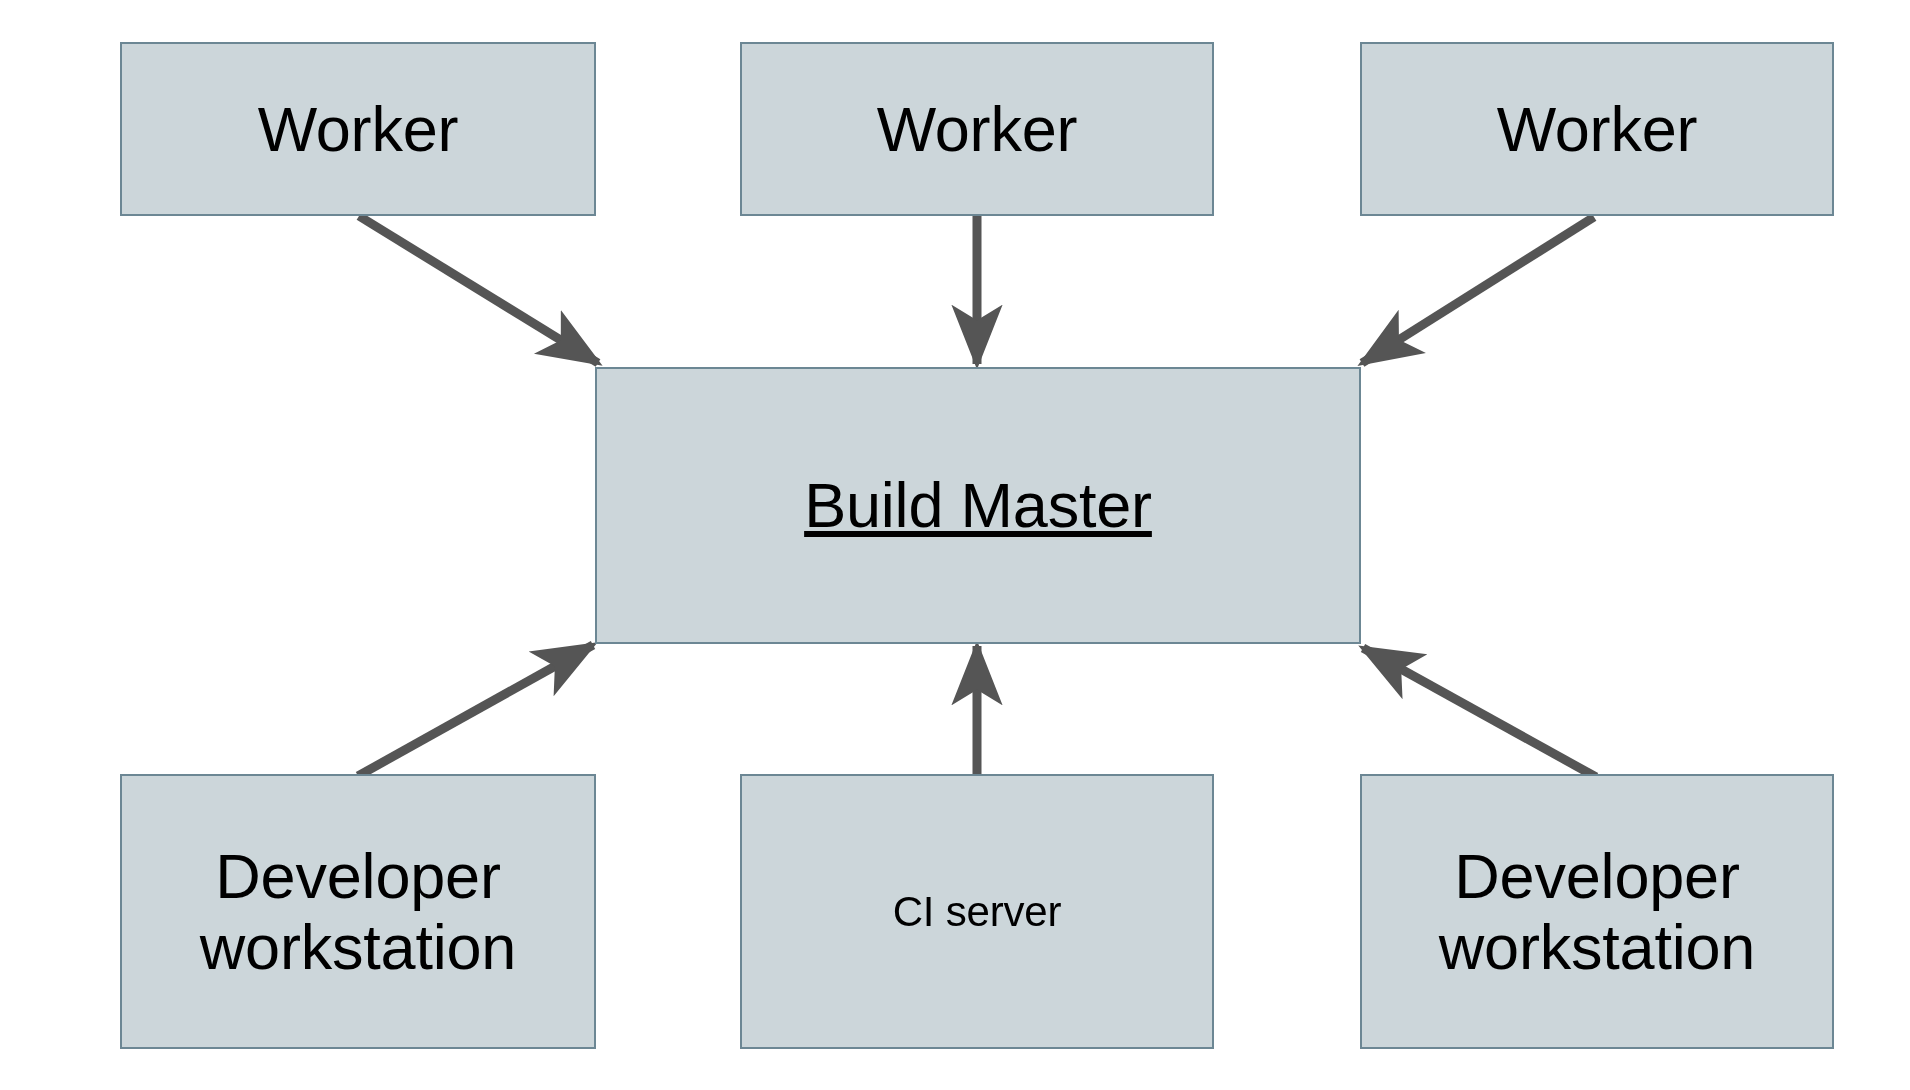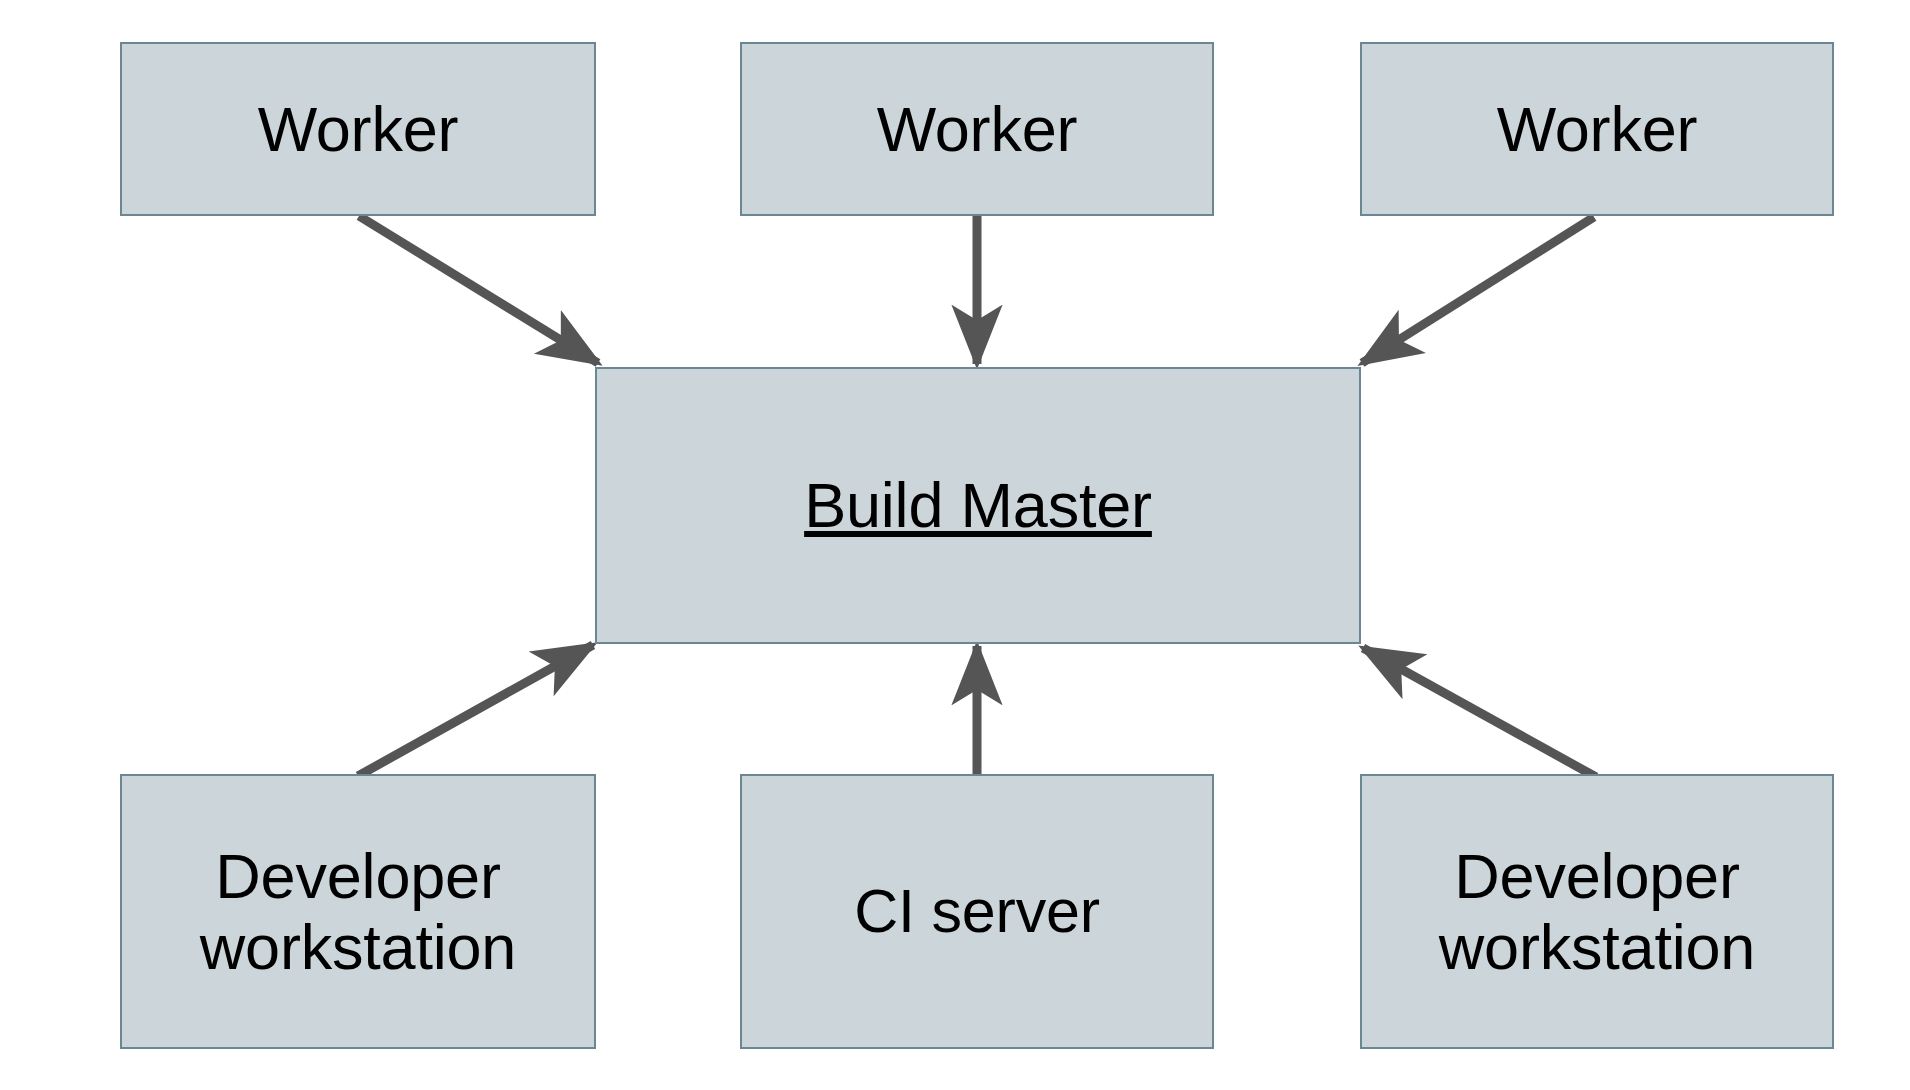--- a/index.html
+++ b/index.html
@@ -37,21 +37,21 @@
     color: #000000;
     line-height: 1.12;
     white-space: pre-line;
     letter-spacing: -0.2px;
   }
   .node-worker-1 { left: 120px;  top: 42px;  width: 476px; height: 174px; font-size: 63px; }
   .node-worker-2 { left: 740px;  top: 42px;  width: 474px; height: 174px; font-size: 63px; }
   .node-worker-3 { left: 1360px; top: 42px;  width: 474px; height: 174px; font-size: 63px; }
   .node-master   { left: 595px;  top: 367px; width: 766px; height: 277px; font-size: 63px; text-decoration: underline; }
   .node-devws-1  { left: 120px;  top: 774px; width: 476px; height: 275px; font-size: 63px; }
-  .node-ci       { left: 740px;  top: 774px; width: 474px; height: 275px; font-size: 61px; }
+  .node-ci       { left: 740px;  top: 774px; width: 474px; height: 275px; font-size: 42px; }
   .node-devws-2  { left: 1360px; top: 774px; width: 474px; height: 275px; font-size: 63px; }
 </style>
 </head>
 <body>
 
 <div id="canvas">
 
   <svg id="edge-layer" viewBox="0 0 1910 1090" width="1910" height="1090" xmlns="http://www.w3.org/2000/svg">
     <defs>
       <marker id="arrowhead" markerWidth="8" markerHeight="8" refX="6.6" refY="3" orient="auto" markerUnits="strokeWidth">

